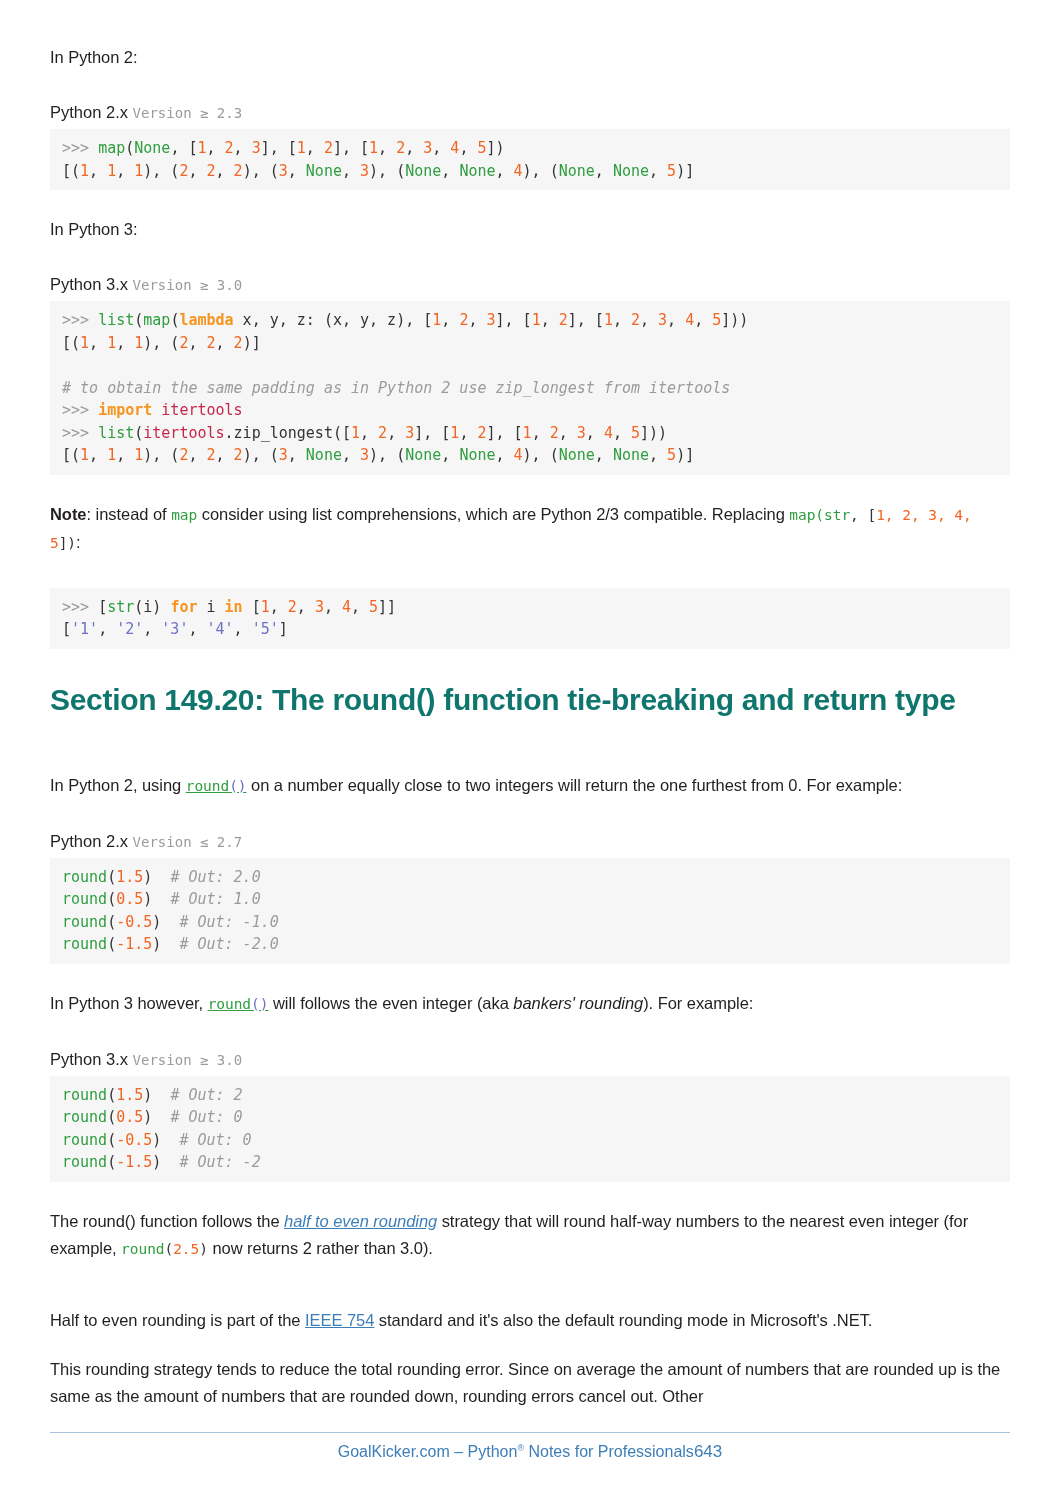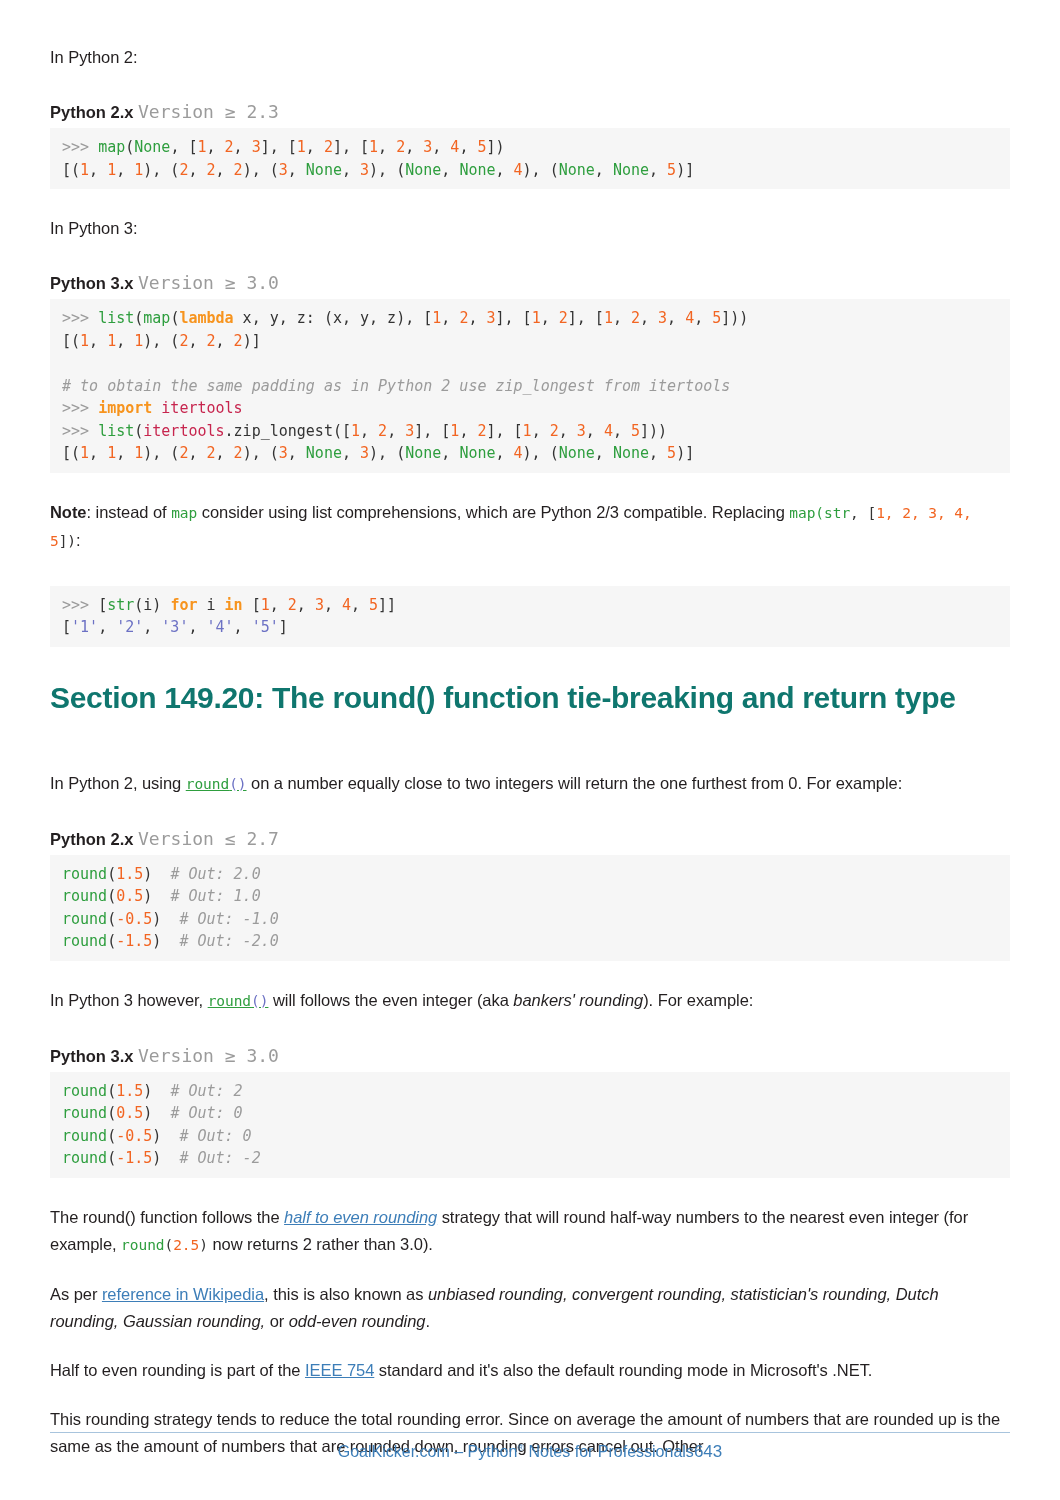--- a/index.html
+++ b/index.html
@@ -44,27 +44,27 @@
   .spacer-34 { height: 34px; }
 
   
   .verline {
     font-size: 16.5px;
     line-height: 22px;
     margin: 0;
     color: #231f20;
   }
   .verline .pyname {
-    font-weight: 700;
+    font-weight: 400;
     font-size: 16.5px;
     margin-top: 12px;
   }
   .verline .vertext {
     font-family: "DejaVu Sans Mono", monospace;
-    font-size: 18px;
+    font-size: 14px;
     color: #9b9b9b;
     letter-spacing: 0px;
   }
 
   
   .code {
     background: #f6f6f6;
     font-family: "DejaVu Sans Mono", monospace;
     font-size: 15px;
     line-height: 22.5px;
@@ -224,21 +224,20 @@
     </p>
 
     <div class="code"><span class="line"><span class="t-fn">round</span><span class="t-plain">(</span><span class="t-num">1.5</span><span class="t-plain">)  </span><span class="t-com"># Out: 2</span></span><span class="line"><span class="t-fn">round</span><span class="t-plain">(</span><span class="t-num">0.5</span><span class="t-plain">)  </span><span class="t-com"># Out: 0</span></span><span class="line"><span class="t-fn">round</span><span class="t-plain">(</span><span class="t-num">-0.5</span><span class="t-plain">)  </span><span class="t-com"># Out: 0</span></span><span class="line"><span class="t-fn">round</span><span class="t-plain">(</span><span class="t-num">-1.5</span><span class="t-plain">)  </span><span class="t-com"># Out: -2</span></span></div>
 
     <div class="spacer-26"></div>
 
     <p class="para"><span>The round() function follows the </span><a class="link-blue-i" href="#">half to even rounding</a><span> strategy that will round half-way numbers to the nearest even integer (for example, </span><span class="ic ic-green">round</span><span class="ic ic-plain">(</span><span class="ic ic-orange">2.5</span><span class="ic ic-plain">)</span><span> now returns 2 rather than 3.0).</span></p>
 
     <div class="spacer-22"></div>
 
-    <p class="para"><span>As per </span><a class="link-blue" href="#">reference in Wikipedia</a><span>, this is also known as </span><i>unbiased rounding, convergent rounding, statistician's rounding, Dutch rounding, Gaussian rounding,</i><span> or </span><i>odd-even rounding</i><span>.</span></p>
 
     <div class="spacer-22"></div>
 
     <p class="para"><span>Half to even rounding is part of the </span><a class="link-blue" href="#">IEEE 754</a><span> standard and it's also the default rounding mode in Microsoft's .NET.</span></p>
 
     <div class="spacer-22"></div>
 
     <p class="para">This rounding strategy tends to reduce the total rounding error. Since on average the amount of numbers that are rounded up is the same as the amount of numbers that are rounded down, rounding errors cancel out. Other</p>
 
   </div>

